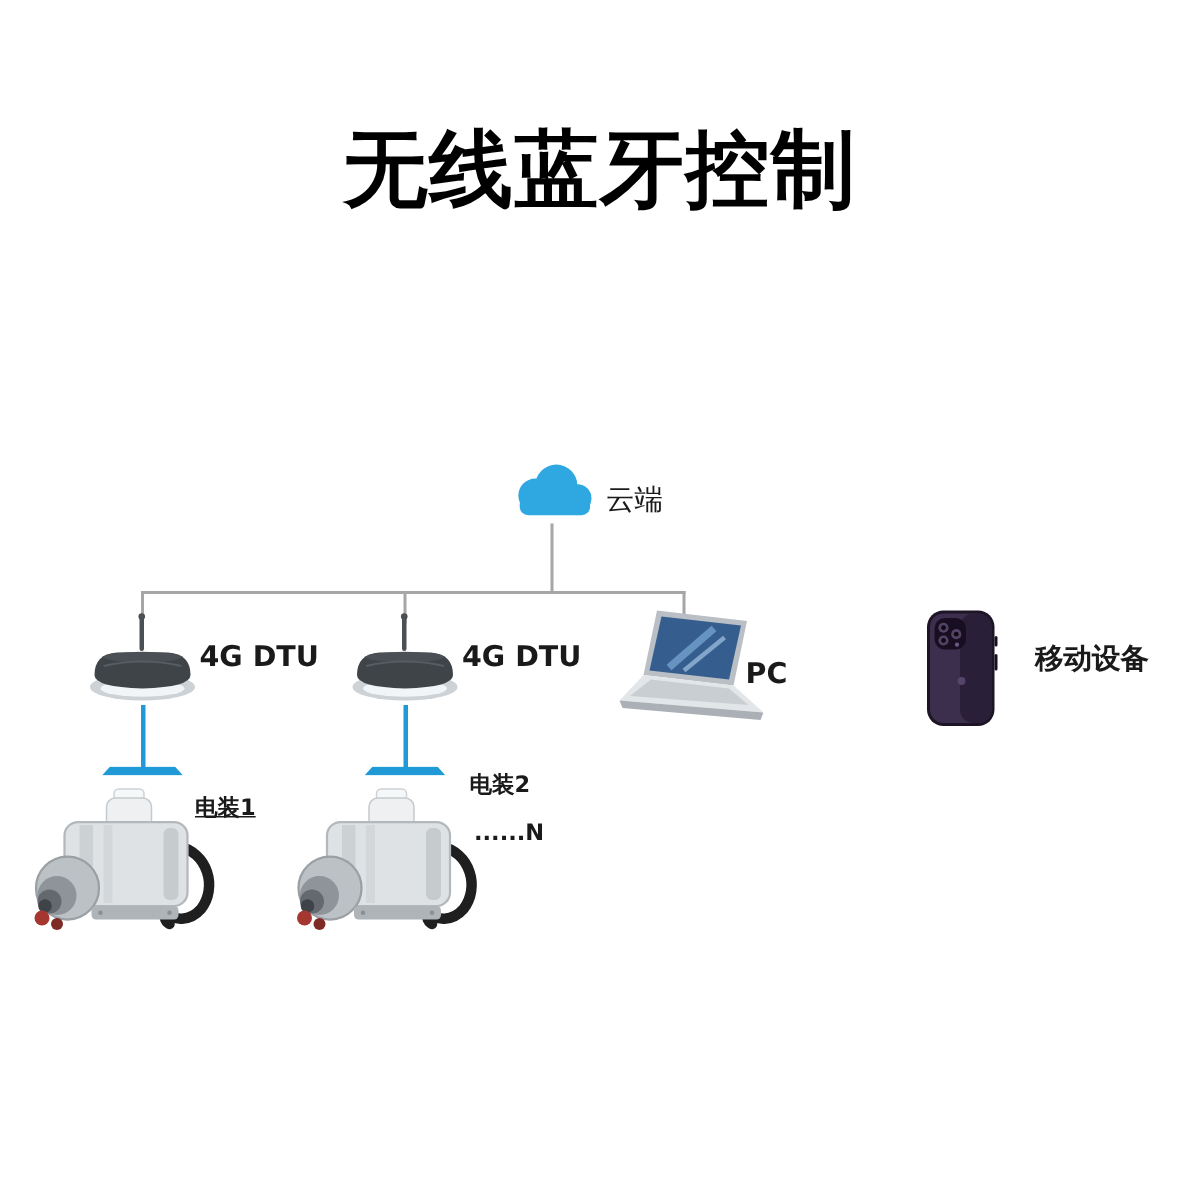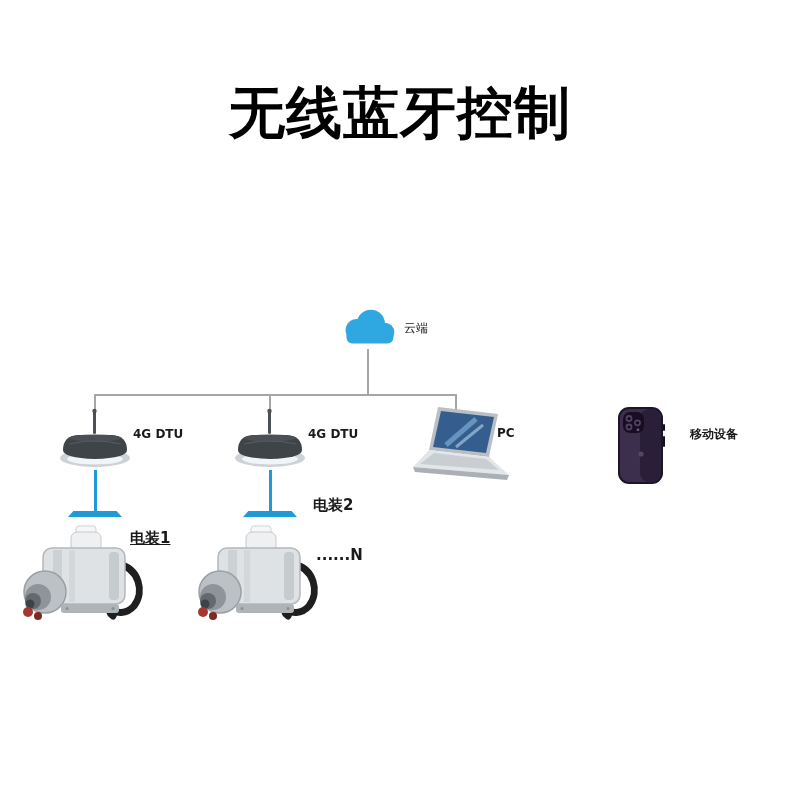--- a/index.html
+++ b/index.html
@@ -17,21 +17,21 @@
     left: 0; top: 76px;
     width: 100%;
     text-align: center;
     font-size: 56px;
     font-weight: bold;
     color: #000000;
     letter-spacing: 1px;
   }
   .label {
     position: absolute;
-    font-size: 12px;
+    font-size: 19px;
     font-weight: 600;
     color: #1a1a1a;
     white-space: nowrap;
   }
   .label.small { font-size: 15px; }
   .line { position: absolute; background: #a6a6a6; }
   .blue-line { position: absolute; width: 3px; background: #1f9ad6; }
   .blue-pad {
     position: absolute;
     width: 54px; height: 6px;
@@ -132,35 +132,35 @@
       <circle cx="23" cy="75" r="13" fill="#8e9499"></circle>
       <circle cx="18" cy="79" r="8" fill="#63696e"></circle>
       <circle cx="15" cy="82" r="4.5" fill="#3e4347"></circle>
       <circle cx="13" cy="90" r="5" fill="#a63730"></circle>
       <circle cx="23" cy="94" r="4" fill="#7e2b26"></circle>
       <rect x="46" y="82" width="58" height="9" rx="3" fill="#aeb4b8"></rect>
       <circle cx="52" cy="86.5" r="1.5" fill="#8a9094"></circle>
       <circle cx="98" cy="86.5" r="1.5" fill="#8a9094"></circle>
     </svg>
   </div>
-  <div class="label small" style="left:313px; top:496px;">电装2</div>
+  <div class="label small" style="left:313px; top:514px;">电装2</div>
   <div class="label small" style="left:316px; top:546px;">......N</div>
 
   <div class="node" style="left:412px; top:405px;">
     <svg width="118" height="84" viewBox="0 0 118 84">
       <path d="M26 2 L86 9 L77 52 L17 45 Z" fill="#b9bfc4"></path>
       <path d="M29 6 L82 12 L74 48 L21 42 Z" fill="#355e8f"></path>
       <path d="M34 40 L64 14" stroke="#6f9cc9" stroke-width="5" fill="none" opacity="0.85"></path>
       <path d="M44 42 L71 20" stroke="#9dbede" stroke-width="3" fill="none" opacity="0.75"></path>
       <path d="M17 45 L77 52 L97 70 L1 62 Z" fill="#e3e6e9"></path>
       <path d="M22 48 L74 54 L87 65 L8 59 Z" fill="#c9ced2"></path>
       <path d="M1 62 L97 70 L95 75 L3 67 Z" fill="#aab0b5"></path>
     </svg>
   </div>
-  <div class="label" style="left:497px; top:426px;">PC</div>
+  <div class="label" style="left:497px; top:438px;">PC</div>
 
   <div class="node" style="left:610px; top:406px;">
     <svg width="62" height="80" viewBox="0 0 60 80">
       <rect x="7" y="1" width="45" height="77" rx="11" fill="#1d1526"></rect>
       <rect x="9" y="3" width="41" height="73" rx="9" fill="#3c2e4d"></rect>
       <rect x="29" y="3" width="21" height="73" rx="9" fill="#2a1f38"></rect>
       <rect x="12" y="6" width="21" height="21" rx="7" fill="#170f21"></rect>
       <circle cx="18" cy="12.5" r="3.4" fill="#544266"></circle>
         <circle cx="18" cy="12.5" r="1.6" fill="#0e0a14"></circle>
       <circle cx="18" cy="21" r="3.4" fill="#544266"></circle>

